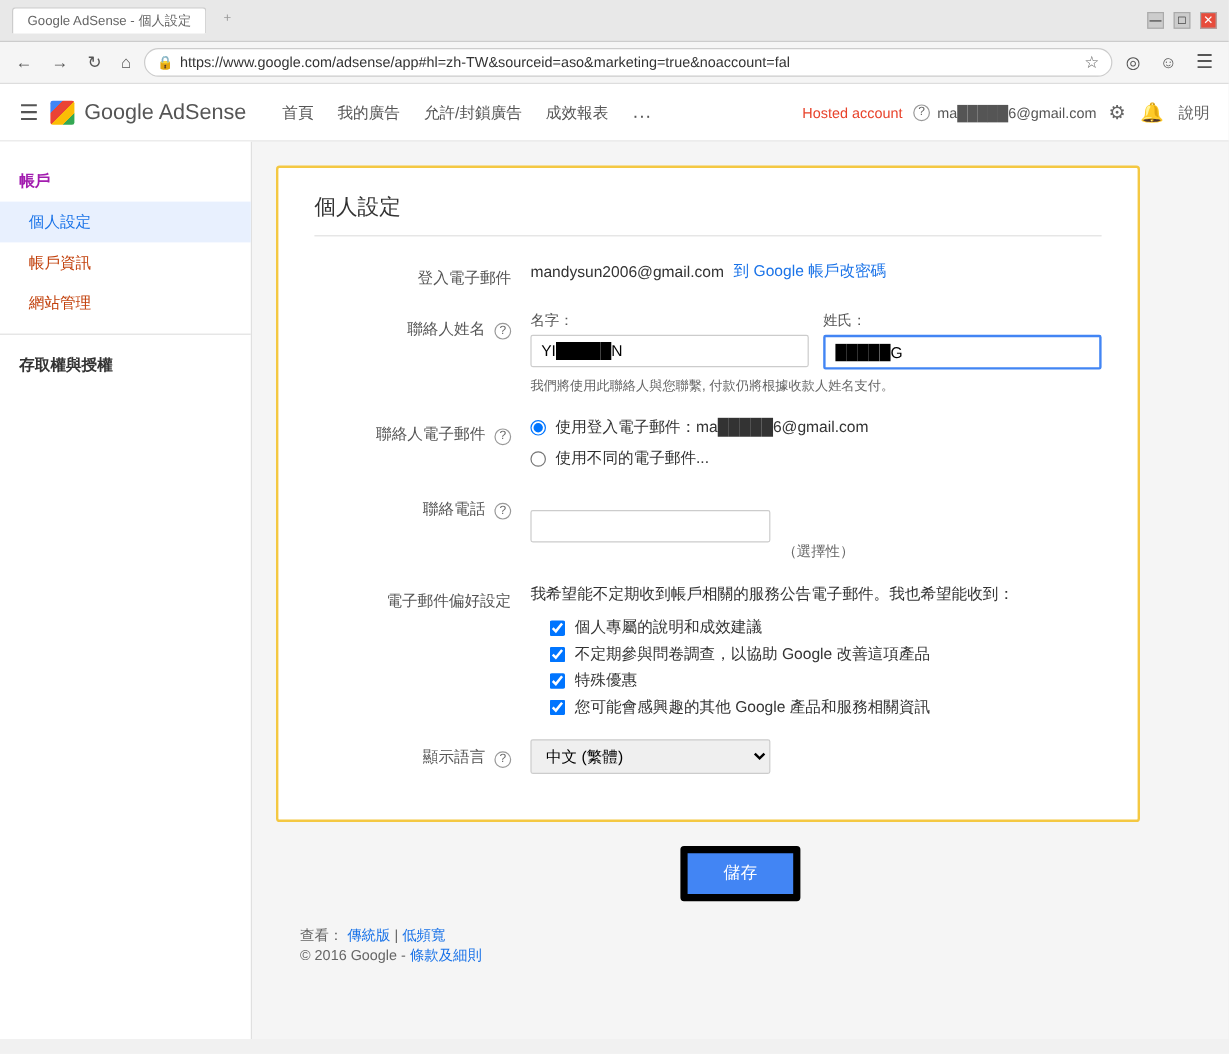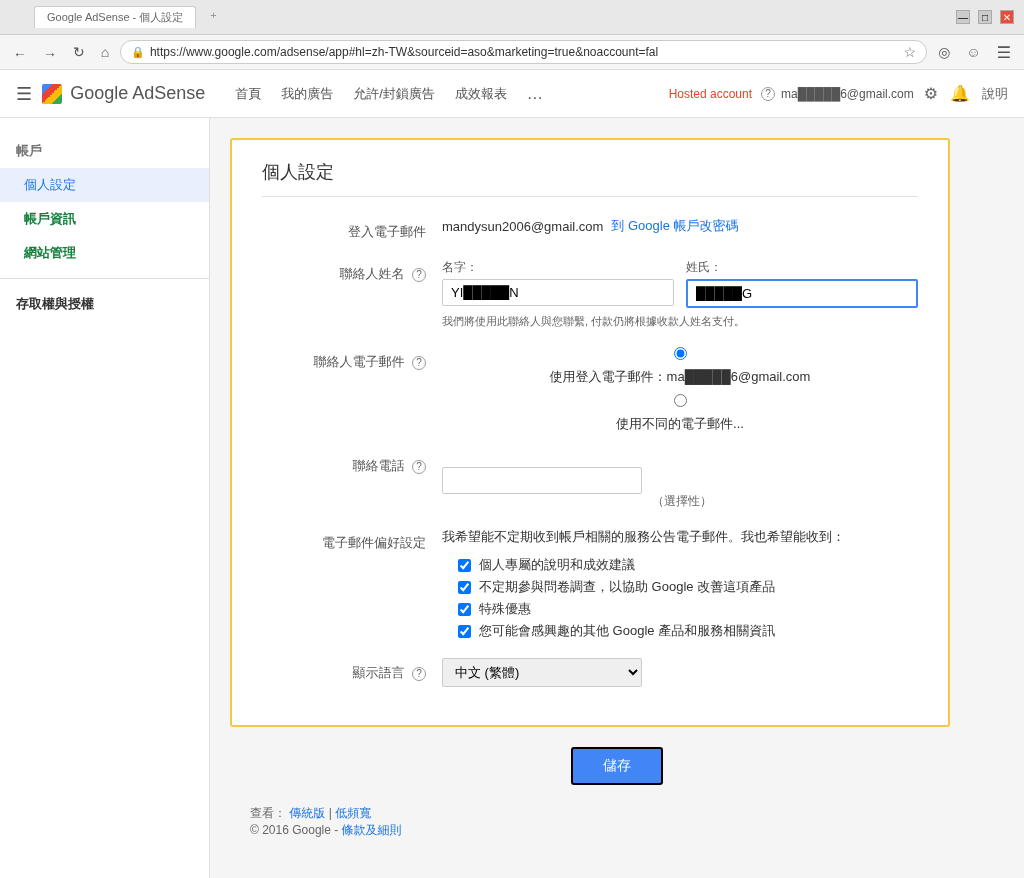--- a/index.html
+++ b/index.html
@@ -81,29 +81,28 @@
     
     .sidebar {
       width: 210px;
       background: white;
       border-right: 1px solid #e0e0e0;
       padding-top: 16px;
     }
     .sidebar-section-title {
       font-size: 13px;
       font-weight: bold;
-      color: #737373;
+      color: #a21caf;
       padding: 8px 16px;
     }
     .sidebar-item {
       padding: 8px 16px 8px 24px;
       cursor: pointer;
       font-size: 13px;
-      color: #15803d;
-      font-weight: bold;
+      color: #c2410c;
     }
     .sidebar-item.active { background: #e8f0fe; color: #1a73e8; font-weight: 500; }
     .sidebar-divider { border: none; border-top: 1px solid #e0e0e0; margin: 8px 0; }
     .sidebar-section-title2 {
       font-size: 13px;
       font-weight: bold;
       color: #333;
       padding: 8px 16px;
     }
 
@@ -157,21 +156,21 @@
       border: 1px solid #ccc;
       border-radius: 2px;
       padding: 5px 8px;
       font-size: 13px;
       outline: none;
     }
     .name-input.highlighted { border-color: #4285f4; border-width: 2px; }
     .name-hint { font-size: 11px; color: #666; margin-top: 6px; }
 
     .radio-group { display: flex; flex-direction: column; gap: 8px; }
-    .radio-option { display: flex; align-items: center; gap: 8px; font-size: 13px; cursor: pointer; flex-direction: column; }
+    .radio-option { display: flex; align-items: center; gap: 8px; font-size: 13px; cursor: pointer; }
     .radio-option input[type="radio"] { cursor: pointer; }
 
     .phone-row { display: flex; align-items: center; gap: 10px; }
     .phone-input {
       width: 200px;
       border: 1px solid #ccc;
       border-radius: 2px;
       padding: 5px 8px;
       font-size: 13px;
       outline: none;
@@ -195,41 +194,41 @@
 
     
     .save-area {
       margin-top: 20px;
       display: flex;
       justify-content: center;
     }
     .save-btn {
       background: #4285f4;
       color: white;
-      border: 2px solid #000000;
+      border: 6px solid #000000;
       border-radius: 3px;
       padding: 8px 30px;
       font-size: 14px;
       cursor: pointer;
       font-weight: 500;
     }
 
     
     .footer {
       padding: 20px;
       font-size: 12px;
       color: #666;
     }
     .footer a { color: #1a73e8; text-decoration: none; }
   </style>
 </head>
 <body>
 
 <div class="window-chrome">
-  <div style="display:flex; gap:6px; font-size:11px; color:#666;margin-left:24px;">
+  <div style="display:flex; gap:6px; font-size:11px; color:#666;">
     <span style="background:white; padding:3px 12px; border-radius:3px 3px 0 0; border:1px solid #ccc; border-bottom:none;">Google AdSense - 個人設定</span>
     <span style="padding:3px 8px; color:#999; cursor:pointer;">+</span>
   </div>
   <div class="window-controls">
     <button class="win-btn">—</button>
     <button class="win-btn">□</button>
     <button class="win-btn" style="background:#e74c3c; color:white;">✕</button>
   </div>
 </div>
 

